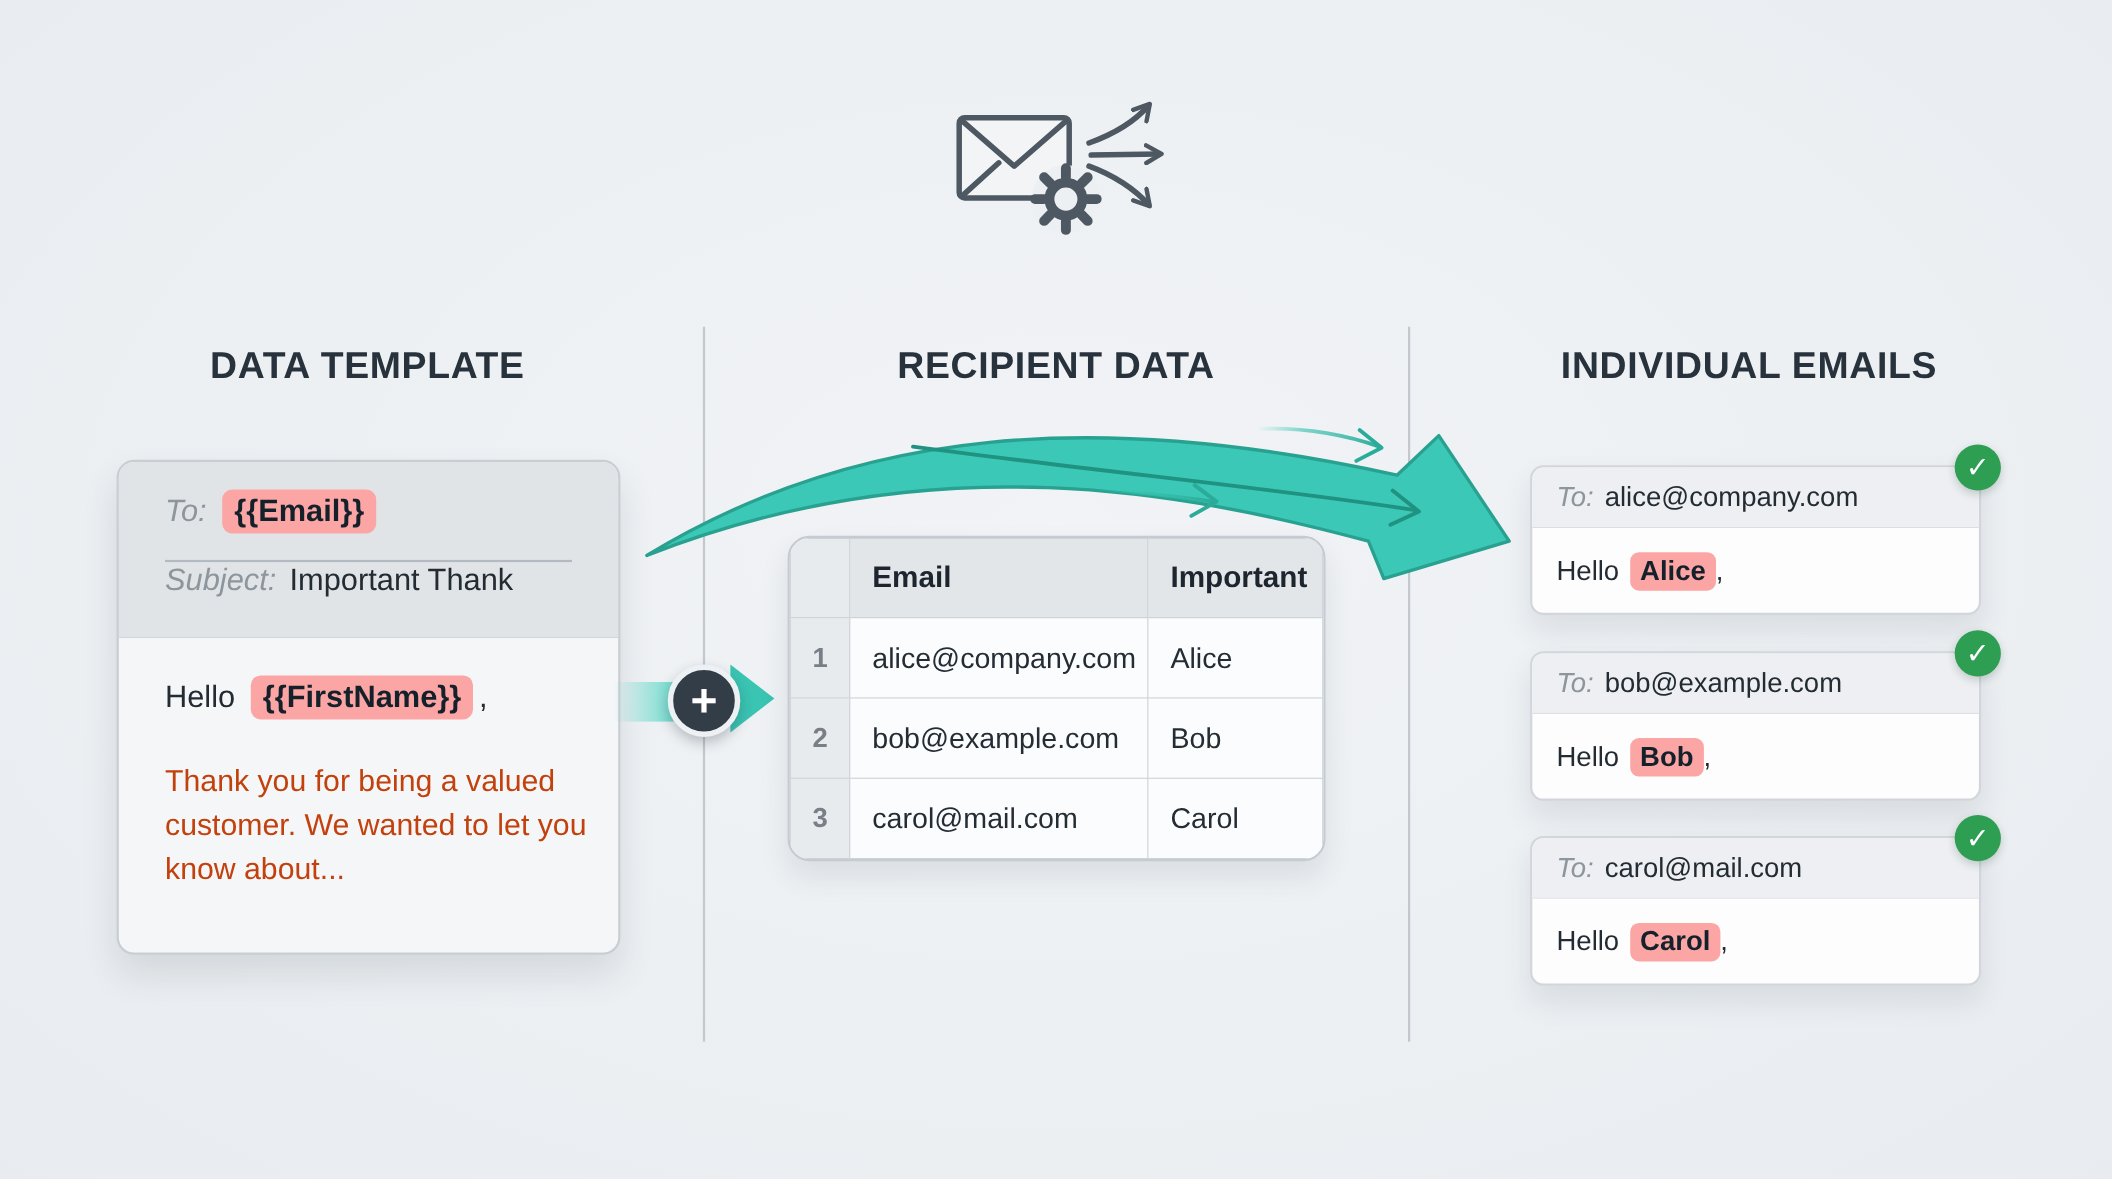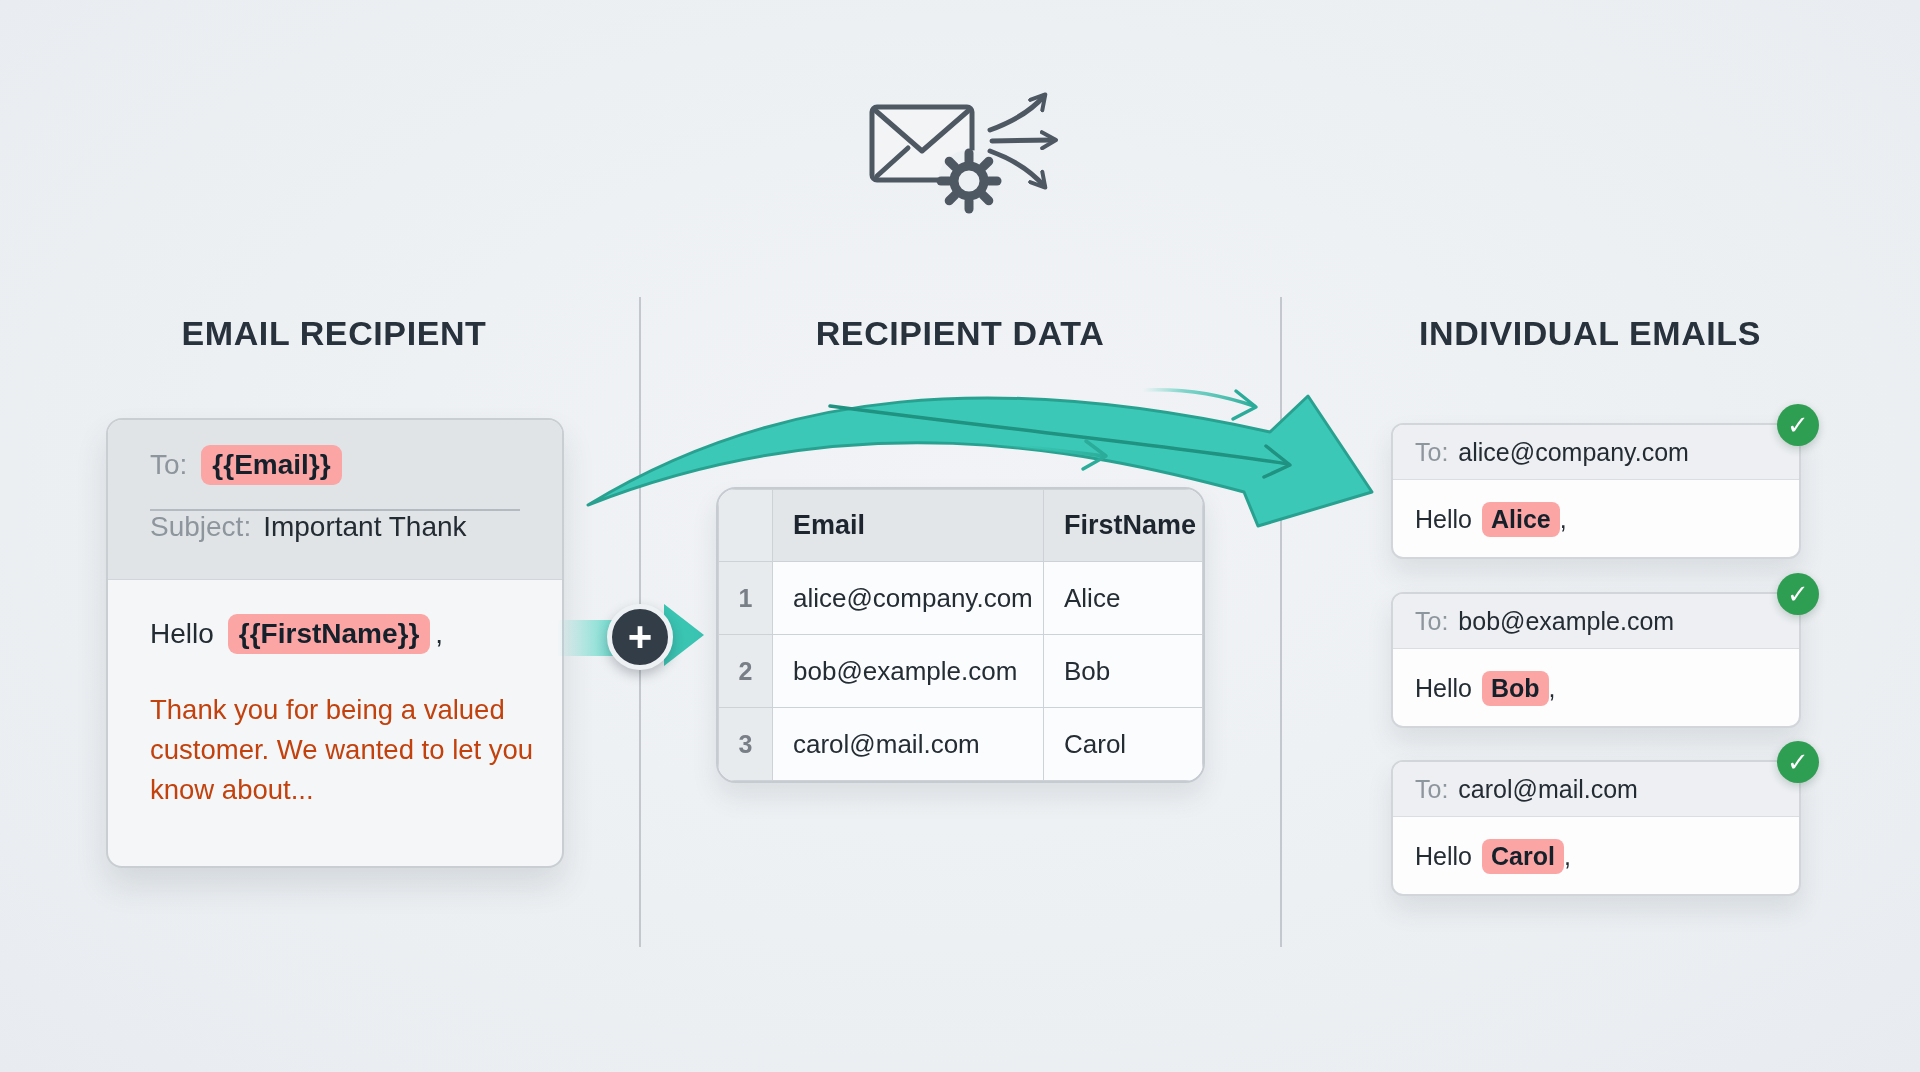--- a/index.html
+++ b/index.html
@@ -26,21 +26,21 @@
   
   .template-card{
     position:absolute;left:106px;top:418px;width:458px;height:450px;box-sizing:border-box;
     background:#f4f6f8;border:2px solid #c9ced3;border-radius:16px;overflow:hidden;
     box-shadow:0 18px 32px rgba(44,54,66,.12);z-index:4;
   }
   .tc-header{height:160px;background:#e1e4e7;border-bottom:1px solid #d2d6da;padding:0 42px;box-sizing:border-box;}
   .tc-row1{height:89px;display:flex;align-items:center;}
   .tc-sep{height:2px;background:#b4bac1;}
   .tc-row2{height:67px;display:flex;align-items:flex-start;}
-  .field-label{color:#8d959d;font-size:28px;}
+  .field-label{color:#8d959d;font-size:28px;font-style:italic;}
   .field-value{color:#232b33;font-size:28px;margin-left:12px;}
   .chip{
     background:#fca5a5;color:#14212b;font-weight:700;border-radius:9px;
     padding:4px 11px;font-size:28px;display:inline-block;margin-left:14px;
   }
   .tc-body{padding:34px 40px 0 42px;}
   .greeting{display:flex;align-items:center;font-size:28px;color:#232b33;}
   .greeting .suffix{margin-left:5px;}
   .body-text{margin:36px 0 0;font-size:27.5px;line-height:40px;color:#c2410c;width:402px;}
   
@@ -124,21 +124,21 @@
         <path d="M 1 1 L 8 5 L 1 9" fill="none" stroke="#4e5862" stroke-width="2" stroke-linecap="round" stroke-linejoin="round"></path>
       </marker>
     </defs>
     <g stroke="#4e5862" stroke-width="5" fill="none" stroke-linecap="round">
       <path d="M 990 130 C 1012 122 1032 110 1044 96" marker-end="url(#fan-head)"></path>
       <path d="M 992 141 L 1054 140" marker-end="url(#fan-head)"></path>
       <path d="M 990 151 C 1012 159 1032 172 1044 186" marker-end="url(#fan-head)"></path>
     </g>
   </svg>
 
-  <div class="col-title" id="title-1">EMAIL RECIPIENT</div>
+  <div class="col-title" id="title-1">DATA TEMPLATE</div>
   <div class="col-title" id="title-2">RECIPIENT DATA</div>
   <div class="col-title" id="title-3">INDIVIDUAL EMAILS</div>
 
   <div class="vline" id="vline-1"></div>
   <div class="vline" id="vline-2"></div>
 
   <svg class="arrows-svg" width="1920" height="1072" viewBox="0 0 1920 1072">
     <defs>
       <linearGradient id="gA" gradientUnits="userSpaceOnUse" x1="1143" y1="390" x2="1256" y2="408">
         <stop offset="0" stop-color="#3ecfbc" stop-opacity="0"></stop>
@@ -201,21 +201,21 @@
     <table>
       <colgroup>
           <col style="width:54px">
           <col style="width:271px">
           <col>
         </colgroup>
       <thead>
         <tr>
           <th class="num"></th>
           <th>Email</th>
-          <th>FirstName</th>
+          <th>Important</th>
         </tr>
       </thead>
       <tbody>
         <tr>
           <td class="num">1</td>
           <td>alice@company.com</td>
           <td>Alice</td>
         </tr>
         <tr>
           <td class="num">2</td>

